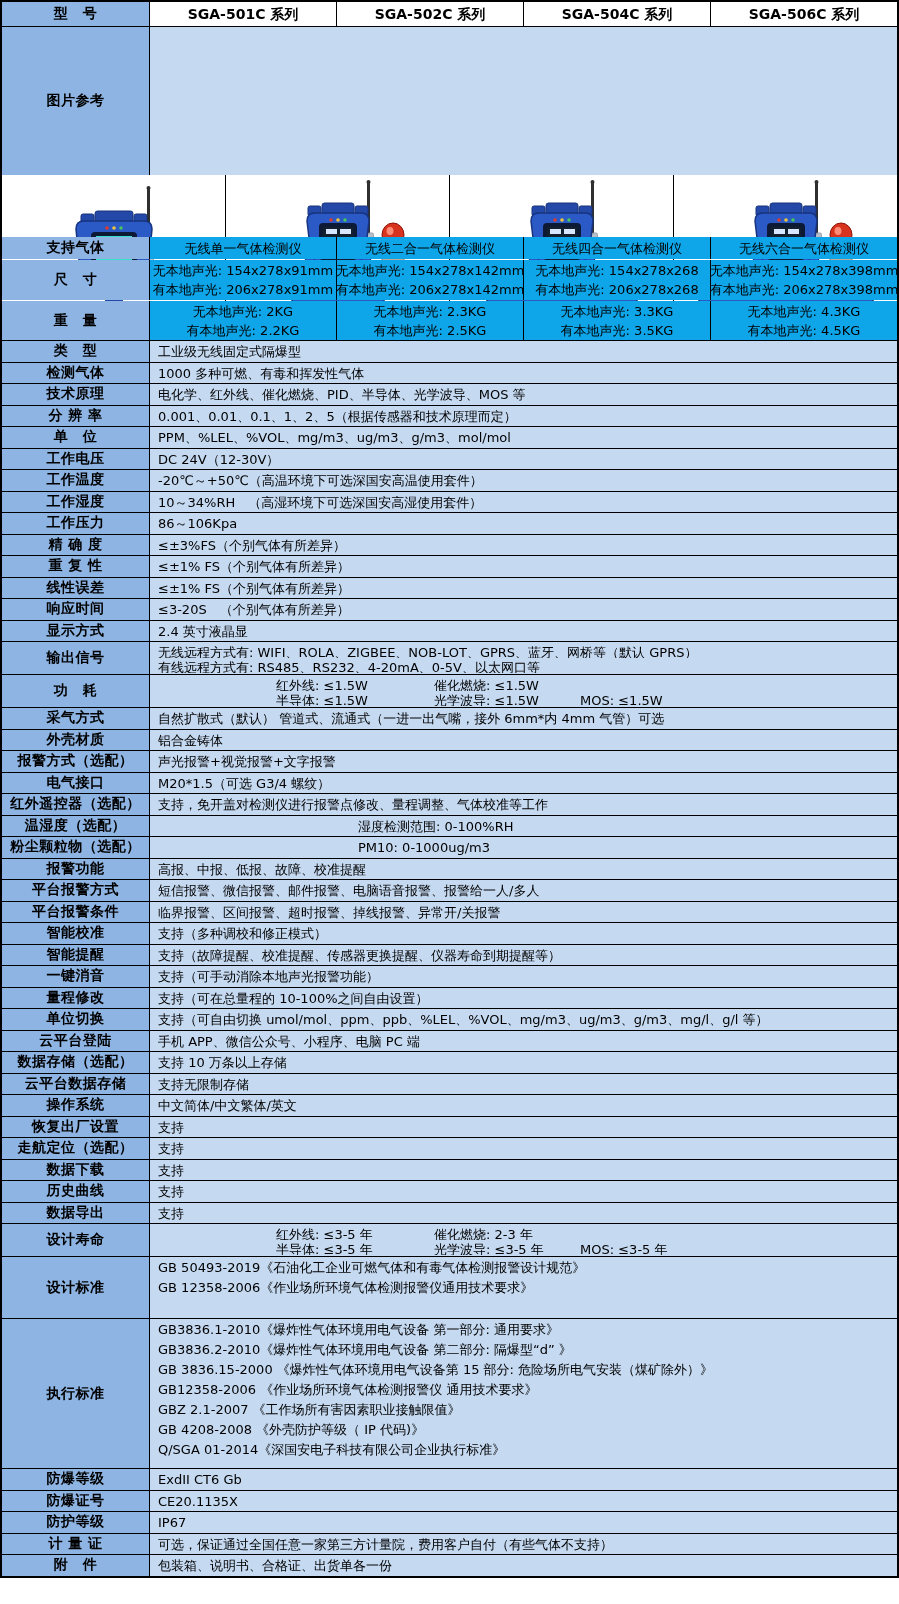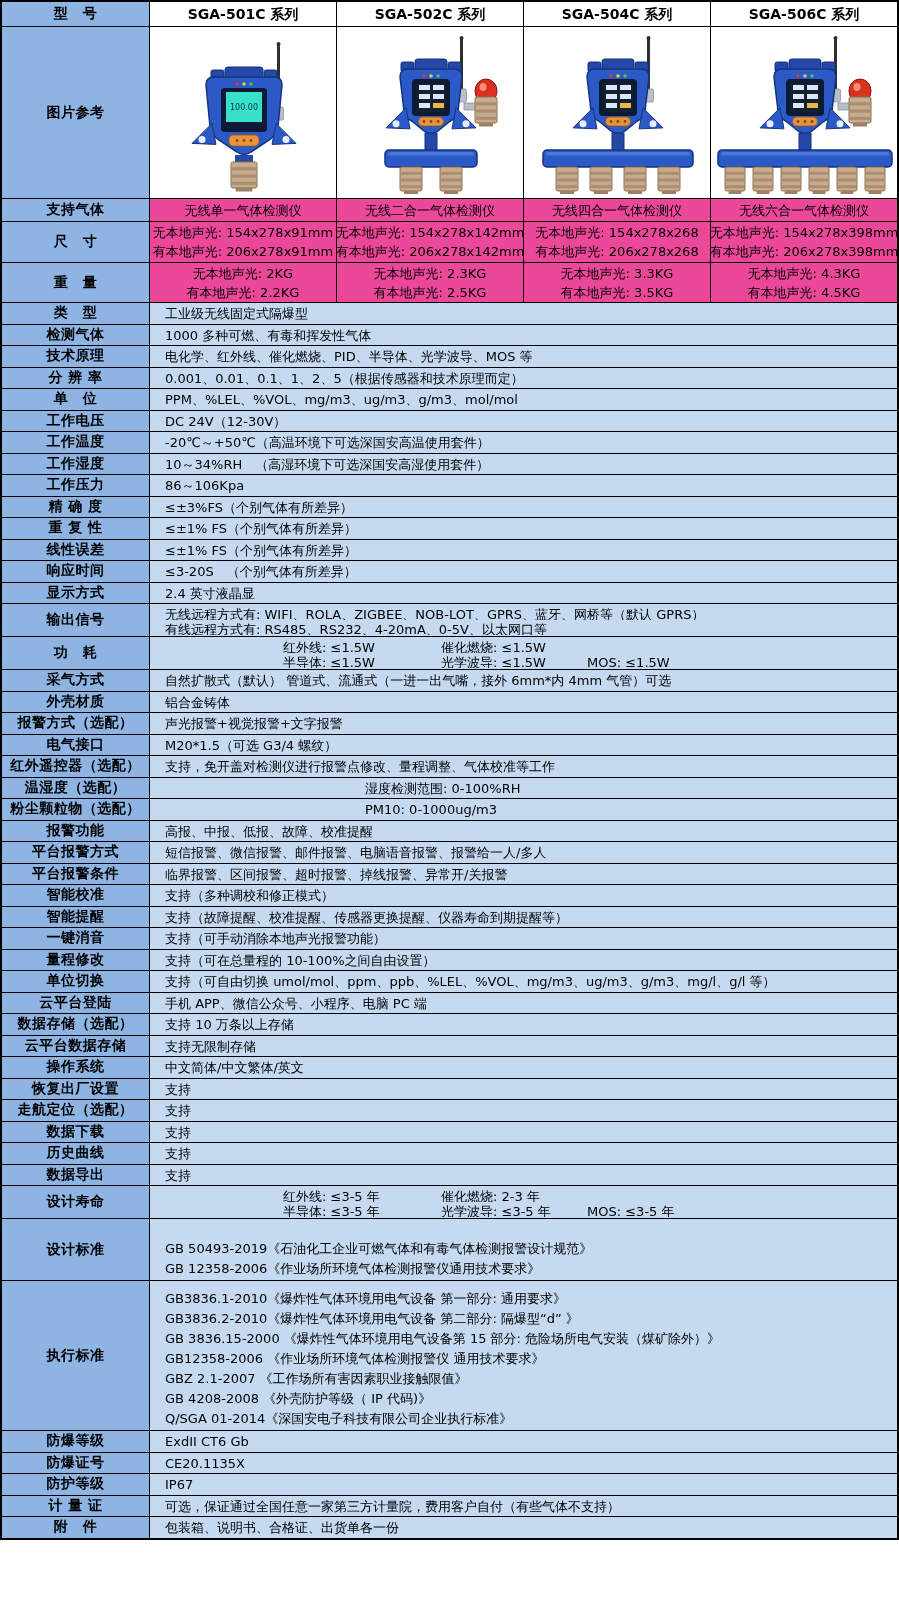--- a/index.html
+++ b/index.html
@@ -23,44 +23,44 @@
     background: #8db4e2;
     border-right: 1.5px solid #000;
     display: flex; align-items: center; justify-content: center;
     font-weight: bold; font-size: 14px; line-height: 1.12;
     padding: 0 3px;
     letter-spacing: 0.5px;
   }
   .val {
     flex: 1 1 auto; min-width: 0;
     background: #c5d9f1;
-    display: flex; flex-direction: column; justify-content: flex-end;
-    padding: 1px 15px;
+    display: flex; flex-direction: column; justify-content: flex-start;
+    padding: 1px 8px;
   }
   .line { font-size: 13px; line-height: 20px; white-space: nowrap; overflow: hidden; }
   .seg { display: inline-block; vertical-align: top; }
   .line .seg:nth-child(1) { min-width: 118px; margin-top: 28px; }
   .line .seg:nth-child(2) { min-width: 158px; }
   .line .seg:nth-child(3) { min-width: 146px; }
   .line.two .seg:nth-child(1) { min-width: 200px; }
 
   .cols { flex: 1 1 auto; display: flex; min-width: 0; }
   .col {
     flex: 1 1 0; min-width: 0;
-    background: #ec4899;
+    background: #0ea5e9;
     border-right: 1.5px solid #000;
     display: flex; flex-direction: column; justify-content: space-evenly; align-items: center;
     text-align: center; font-size: 13px; line-height: 17px;
     padding: 1px 2px;
   }
   .col:last-child { border-right: none; }
 
   .r-header { height: 24px; }
   .r-header .col { background: #ffffff; font-weight: bold; font-size: 14px; justify-content: center; }
-  .r-image { height: 172px; }
+  .r-image { height: 210px; flex-direction: column; }
   .r-image .col { background: #ffffff; padding: 0; justify-content: center; }
   .r-support { height: 23px; }
   .r-size { height: 41px; }
   .r-weight { height: 40px; }
   .r1 .val { height: 20px; }
   .r1 { height: 21.5px; }
   .r2 { height: 33px; }
   .r3 { height: 62px; }
   .r7 { height: 150px; }
   .r-relay { height: 27px; }

